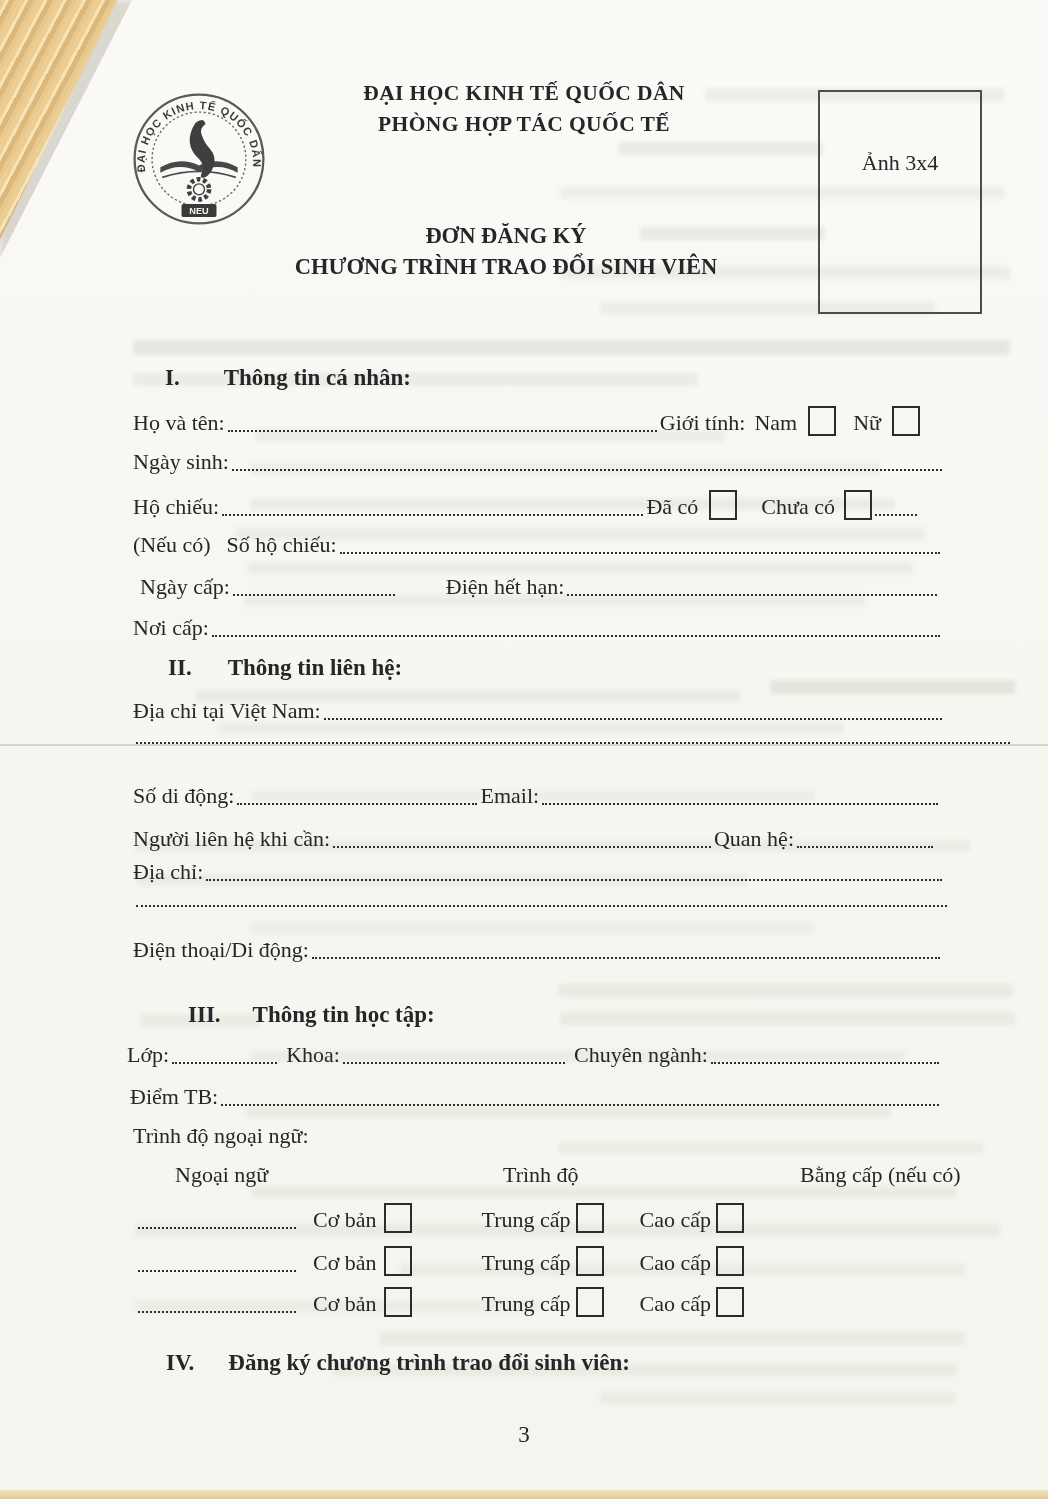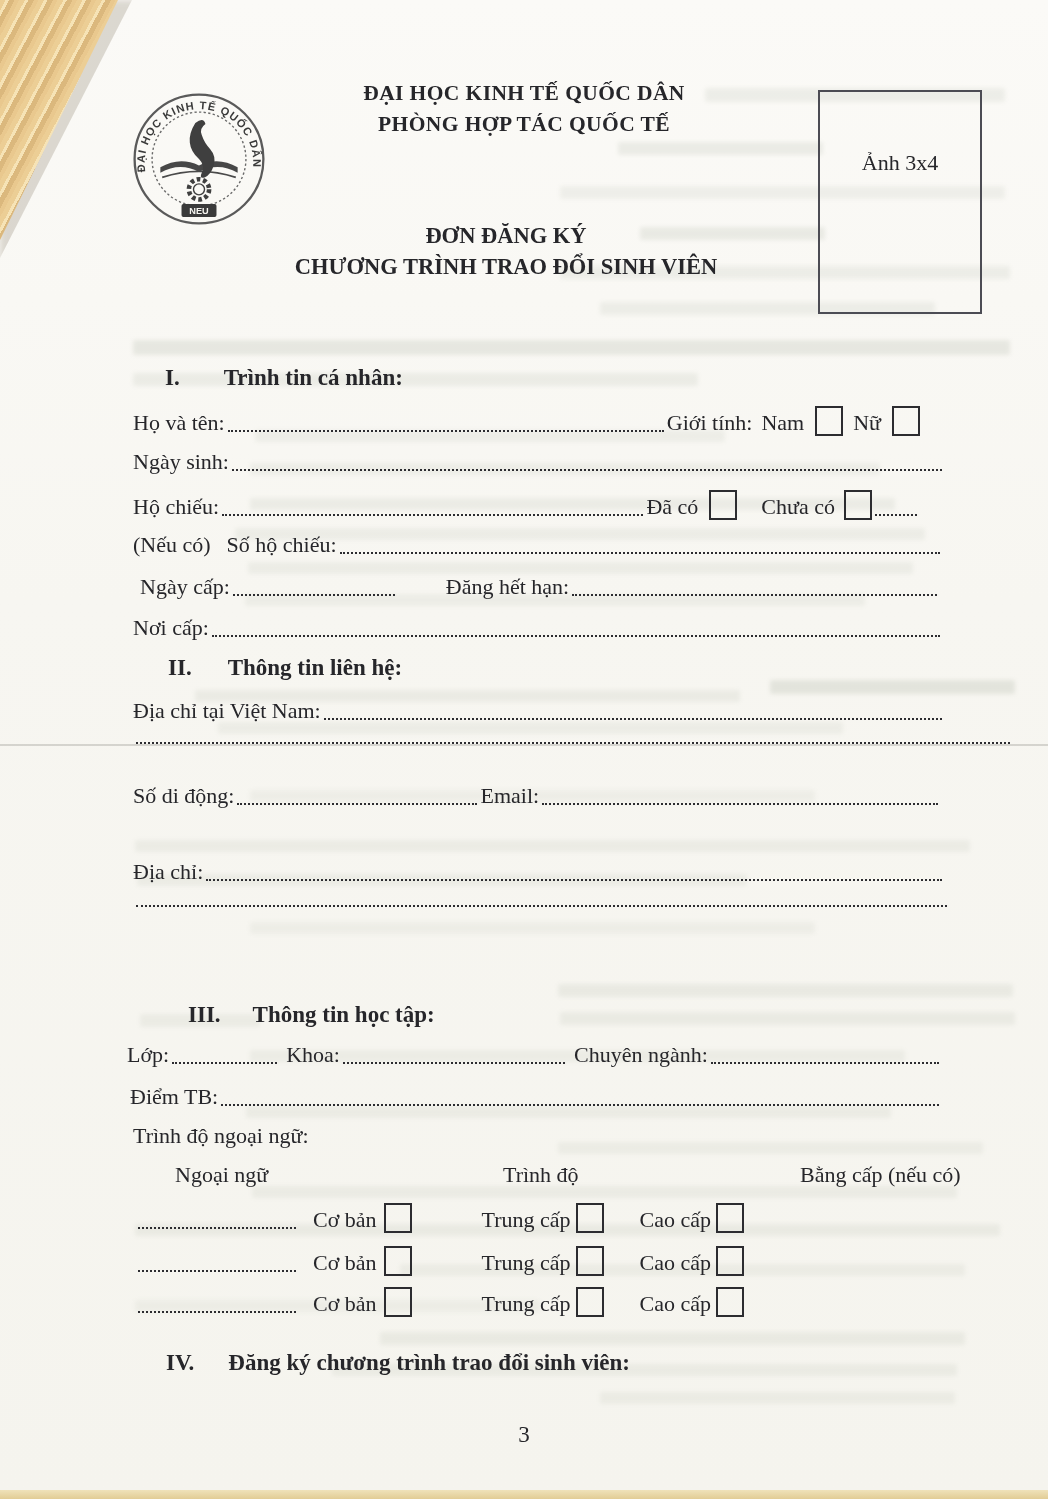--- a/index.html
+++ b/index.html
@@ -112,30 +112,30 @@
     <span class="pl">Ảnh 3x4</span>
   </div>
 
   <div class="title">
     <div>ĐƠN ĐĂNG KÝ</div>
     <div>CHƯƠNG TRÌNH TRAO ĐỔI SINH VIÊN</div>
   </div>
 
   <div class="heading" style="left:165px;top:363px">
     <span>I.</span>
-    <span style="margin-left:44px">Trình tin cá nhân:</span>
+    <span style="margin-left:44px">Thông tin cá nhân:</span>
   </div>
 
   <div class="row" style="left:133px;top:406px;width:787px">
     <span class="lbl">Họ và tên:</span>
     <span class="dots fill"></span>
     <span class="lbl">Giới tính:</span>
     <span class="lbl" style="margin-left:9px">Nam</span>
     <span class="cb" style="margin-left:11px"></span>
-    <span class="lbl" style="margin-left:10px">Nữ</span>
+    <span class="lbl" style="margin-left:17px">Nữ</span>
     <span class="cb" style="margin-left:11px"></span>
   </div>
 
   <div class="row" style="left:133px;top:448px;width:812px">
     <span class="lbl">Ngày sinh:</span>
     <span class="dots fill"></span>
   </div>
 
   <div class="row" style="left:133px;top:490px;width:787px">
     <span class="lbl">Hộ chiếu:</span>
@@ -149,21 +149,21 @@
 
   <div class="row" style="left:133px;top:531px;width:810px">
     <span class="lbl">(Nếu có)</span>
     <span class="lbl" style="margin-left:16px">Số hộ chiếu:</span>
     <span class="dots fill"></span>
   </div>
 
   <div class="row" style="left:140px;top:573px;width:800px">
     <span class="lbl">Ngày cấp:</span>
     <span class="dots" style="width:162px"></span>
-    <span class="lbl" style="margin-left:48px">Đăng hết hạn:</span>
+    <span class="lbl" style="margin-left:48px">Điện hết hạn:</span>
     <span class="dots fill"></span>
   </div>
 
   <div class="row" style="left:133px;top:614px;width:810px">
     <span class="lbl">Nơi cấp:</span>
     <span class="dots fill"></span>
   </div>
 
   <div class="heading" style="left:168px;top:653px">
     <span>II.</span>
@@ -179,30 +179,40 @@
     <span class="dots fill"></span>
   </div>
 
   <div class="row" style="left:133px;top:782px;width:808px">
     <span class="lbl">Số di động:</span>
     <span class="dots" style="width:240px"></span>
     <span class="lbl">Email:</span>
     <span class="dots fill"></span>
   </div>
 
+  <div class="row" style="left:133px;top:825px;width:803px">
+    <span class="lbl">Người liên hệ khi cần:</span>
+    <span class="dots fill"></span>
+    <span class="lbl">Quan hệ:</span>
+    <span class="dots" style="width:136px"></span>
+  </div>
 
   <div class="row" style="left:133px;top:858px;width:812px">
     <span class="lbl">Địa chỉ:</span>
     <span class="dots fill"></span>
   </div>
 
   <div class="row" style="left:133px;top:901px;width:817px">
     <span class="dots fill"></span>
   </div>
 
+  <div class="row" style="left:133px;top:936px;width:810px">
+    <span class="lbl">Điện thoại/Di động:</span>
+    <span class="dots fill"></span>
+  </div>
 
   <div class="heading" style="left:188px;top:1000px">
     <span>III.</span>
     <span style="margin-left:32px">Thông tin học tập:</span>
   </div>
 
   <div class="row" style="left:127px;top:1041px;width:815px">
     <span class="lbl">Lớp:</span>
     <span class="dots" style="width:105px"></span>
     <span class="lbl" style="margin-left:6px">Khoa:</span>

